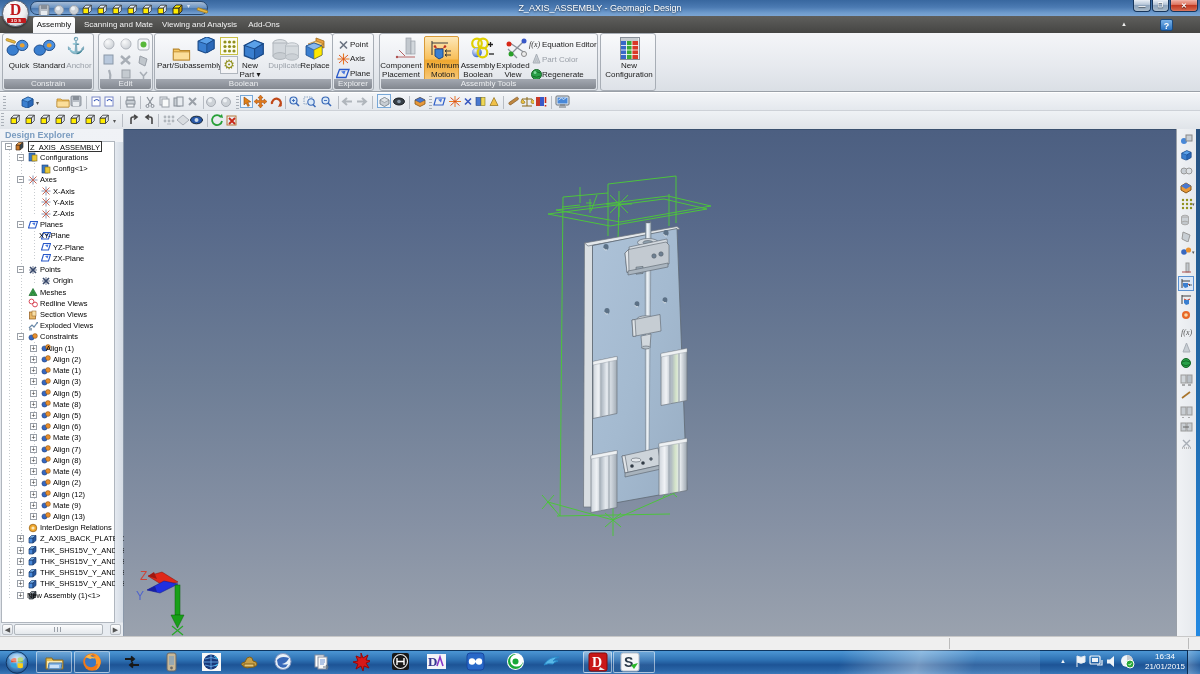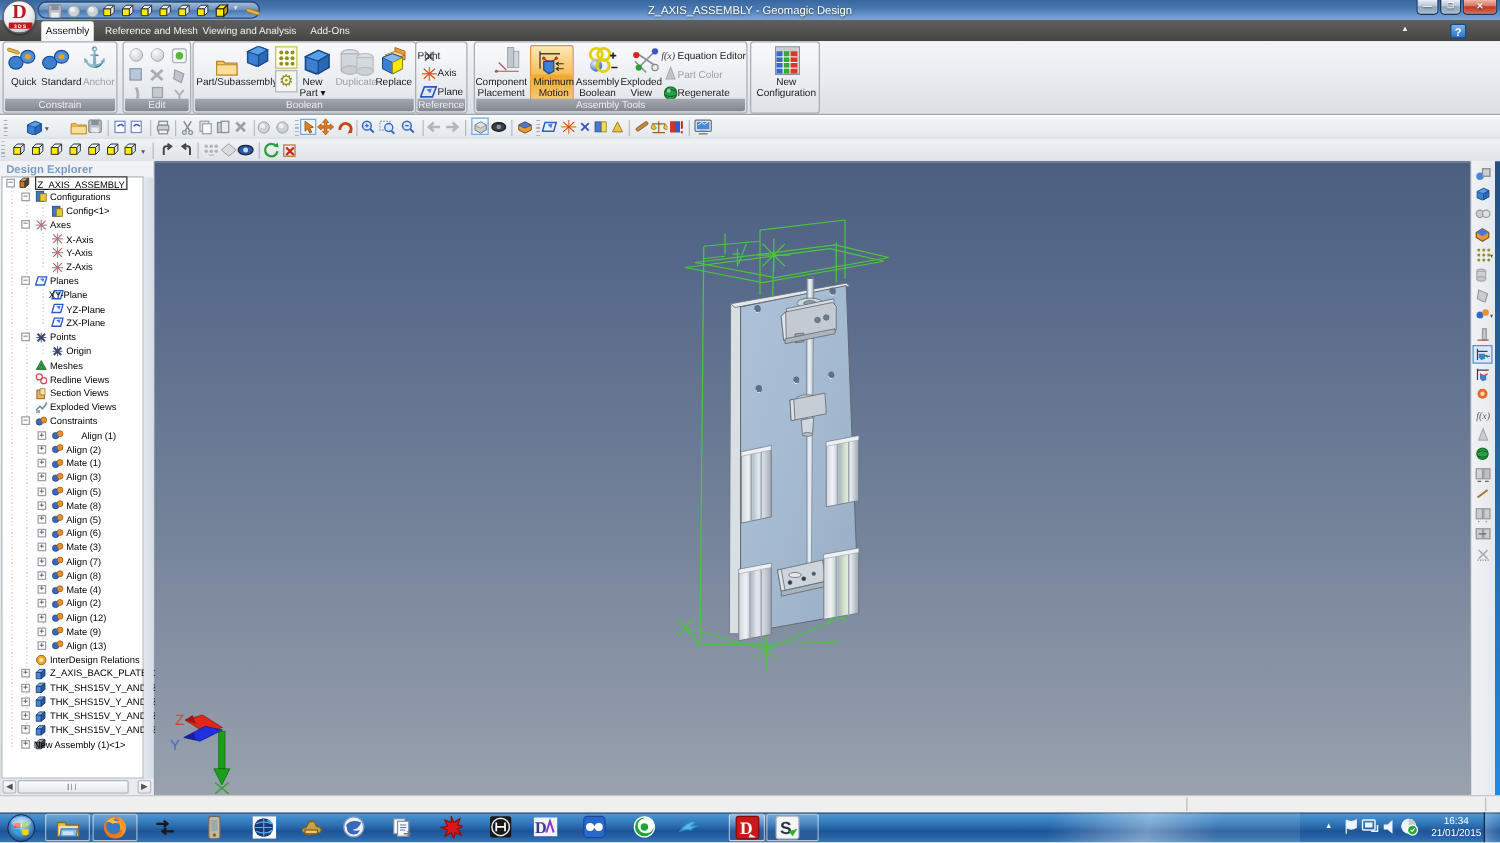--- a/index.html
+++ b/index.html
@@ -140,21 +140,21 @@
 <div class="qi"><svg width="14" height="12">
         <use href="#pencil" y="1"></use>
       </svg></div>
 </div>
 <div class="abs" id="logo">
     <div class="d">D</div>
     <div class="sub">3DS</div>
   </div>
 <div class="abs" id="tabbar">
   <div class="tab active" style="left:33px;width:42px">Assembly</div>
-  <div class="tab" style="left:84px;width:64px">Reference and Mesh</div>
+  <div class="tab" style="left:84px;width:64px">Scanning and Mate</div>
   <div class="tab" style="left:162px;width:74px">Viewing and Analysis</div>
   <div class="tab" style="left:245px;width:38px">Add-Ons</div>
   <div class="tab" style="left:1117px;width:14px;font-size:6px">▲</div>
   <div style="position:absolute;left:1160px;top:3px;width:13px;height:12px;background:linear-gradient(#7ab2e8,#2a72c0);border:1px solid #1a4a80;border-radius:2px;color:#fff;font-size:9px;font-weight:bold;text-align:center;line-height:12px">?</div>
 </div>
 <div class="abs" id="ribbon">
  <div class="rgroup" style="left:2px;width:92px">
   <svg class="abs" style="left:3px;top:4px" width="28" height="20">
         <use href="#cyl2" transform="scale(1.35)"></use>
       </svg>
@@ -228,32 +228,32 @@
         <polygon points="3,10 11,7 19,10 11,14" fill="#88b8f0" stroke="#1a4a88" stroke-width="0.6"></polygon>
         <polygon points="11,14 19,10 19,19 11,23" fill="#ffe800" stroke="#888018" stroke-width="0.6"></polygon>
       </svg>
   <div class="rit" style="left:142px;top:27px;width:36px">Replace</div>
   <div class="rlabel">Boolean</div>
  </div>
  <div class="rgroup" style="left:332px;width:42px">
   <svg class="abs" style="left:5px;top:6px" width="12" height="10">
         <path d="M2,1.5 l7,7 M9,1.5 l-7,7" stroke="#6a7280" stroke-width="1.6"></path>
       </svg>
-  <div class="rsm" style="left:1px;top:6px">Point</div>
+  <div class="rsm" style="left:17px;top:6px">Point</div>
   <svg class="abs" style="left:4px;top:19px" width="13" height="12">
         <path d="M6.5,0.5 l0,11 M0.5,6 l12,0" stroke="#e87820" stroke-width="1.1"></path>
         <path d="M2,2 l9,8 M11,2 l-9,8" stroke="#d84810" stroke-width="0.9"></path>
       </svg>
   <div class="rsm" style="left:17px;top:20px">Axis</div>
   <svg class="abs" style="left:3px;top:34px" width="14" height="12">
         <polygon points="3.5,1.5 13,1.5 10,9.5 0.5,9.5" fill="none" stroke="#2858c8" stroke-width="1.3"></polygon>
         <polygon points="5,3.5 9.5,2.8 8.3,6.5" fill="#4878e0"></polygon>
       </svg>
   <div class="rsm" style="left:17px;top:35px">Plane</div>
-  <div class="rlabel">Reference</div>
+  <div class="rlabel">Explorer</div>
  </div>
  <div class="rgroup" style="left:379px;width:219px">
   <svg class="abs" style="left:14px;top:2px" width="26" height="24">
         <rect x="12" y="2" width="5" height="16" fill="#c2c8ce" stroke="#9aa0a8" stroke-width="0.7"></rect>
         <rect x="17" y="5" width="4" height="13" fill="#d2d7dc" stroke="#9aa0a8" stroke-width="0.7"></rect>
         <path d="M3,21 l18,0 M5,14 l6,6" stroke="#b05050" stroke-width="0.9"></path>
         <circle cx="3" cy="21" r="1.2" fill="#b05050"></circle>
       </svg>
   <div class="rit" style="left:-7px;top:27px;width:56px">Component<br>Placement</div>
   <div id="mmbox"></div>
@@ -657,21 +657,21 @@
 <div class="trow" style="left:40px;top:320px">Exploded Views</div>
 <div class="texp" style="left:17px;top:333px">−</div>
 <svg class="abs tico" style="left:28px;top:332px" width="10" height="10">
     <use href="#tcon"></use>
   </svg>
 <div class="trow" style="left:40px;top:331px">Constraints</div>
 <div class="texp" style="left:30px;top:345px">+</div>
 <svg class="abs tico" style="left:41px;top:343px" width="10" height="10">
     <use href="#tcon"></use>
   </svg>
-<div class="trow" style="left:65px;top:343px">Align (1)</div>
+<div class="trow" style="left:46px;top:343px">Align (1)</div>
 <div class="texp" style="left:30px;top:356px">+</div>
 <svg class="abs tico" style="left:41px;top:354px" width="10" height="10">
     <use href="#tcon"></use>
   </svg>
 <div class="trow" style="left:53px;top:354px">Align (2)</div>
 <div class="texp" style="left:30px;top:367px">+</div>
 <svg class="abs tico" style="left:41px;top:366px" width="10" height="10">
     <use href="#tcon"></use>
   </svg>
 <div class="trow" style="left:53px;top:365px">Mate (1)</div>

